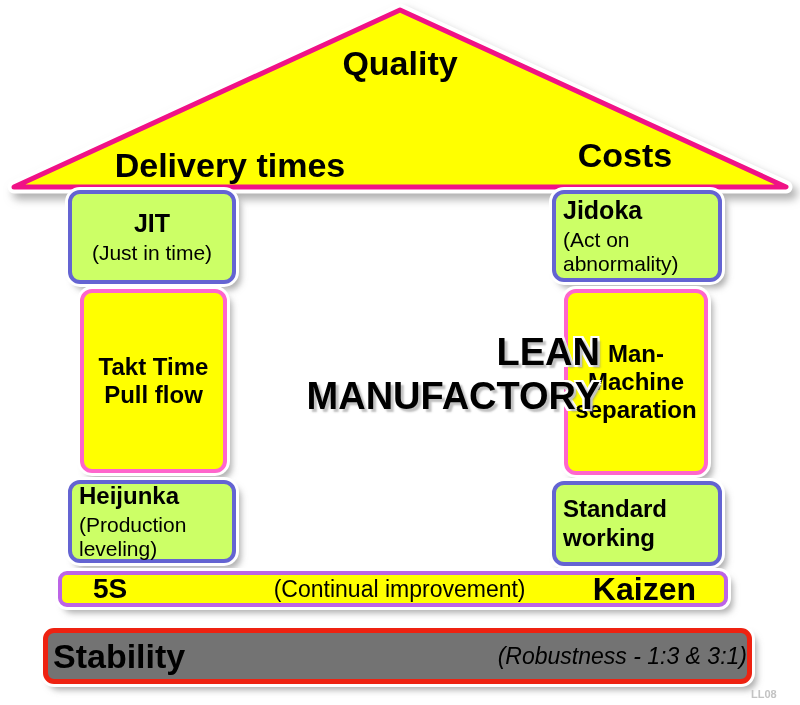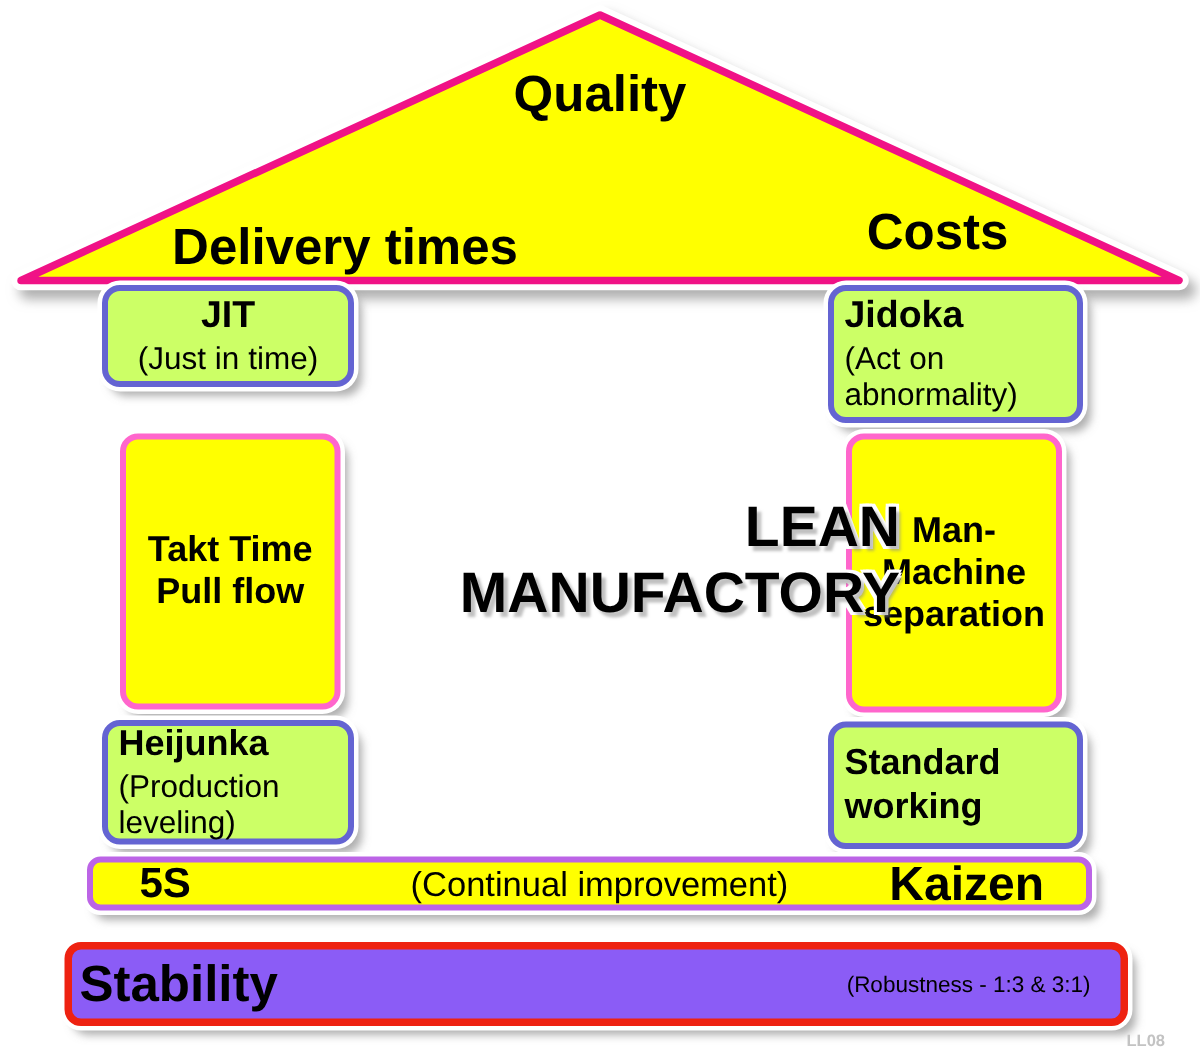--- a/index.html
+++ b/index.html
@@ -19,21 +19,21 @@
     position:absolute;box-sizing:border-box;border-radius:12px;
     display:flex;flex-direction:column;justify-content:center;
     box-shadow:0 0 0 3px #ffffff, 5px 6px 6px rgba(110,110,110,0.55);
   }
   .box.green{background:#CCFF66;border:4px solid #6464D2;}
   .box.yellow{background:#FFFF00;border:4px solid #FF66CC;}
   .box .t{font-weight:bold;font-size:25px;line-height:1.18;}
   .box .s{font-size:21px;line-height:1.15;margin-top:2px;}
   .box.center-text{text-align:center;}
   .box.left-text{text-align:left;padding-left:7px;padding-right:2px;}
-  .jit{left:68px;top:190px;width:168px;height:68px;}
+  .jit{left:68px;top:190px;width:168px;height:94px;}
   .takt{left:80px;top:289px;width:147px;height:184px;}
   .takt .t{font-size:24px;}
   .heijunka{left:68px;top:480px;width:168px;height:83px;}
   .heijunka .t{font-size:24px;}
   .jidoka{left:552px;top:190px;width:170px;height:92px;}
   .manmachine{left:564px;top:289px;width:144px;height:186px;}
   .manmachine .t{font-size:24px;}
   .standard{left:552px;top:481px;width:170px;height:85px;}
   .standard .t{font-size:24px;}
   
@@ -51,24 +51,24 @@
   }
   .bar.five-s{
     left:58px;top:571px;width:670px;height:36px;border-radius:9px;
     background:#FFFF00;border:4px solid #BC64E6;
   }
   .five-s .lbl-5s{font-weight:bold;font-size:28px;margin-left:31px;}
   .five-s .lbl-cont{position:absolute;left:51%;transform:translateX(-50%);font-size:23px;}
   .five-s .lbl-kaizen{font-weight:bold;font-size:32px;margin-left:auto;margin-right:28px;}
   .bar.stability{
     left:43px;top:628px;width:709px;height:56px;border-radius:11px;
-    background:#8b5cf6;border:5px solid #EE2211;
+    background:#737373;border:5px solid #EE2211;
   }
   .stability .lbl-stab{font-weight:bold;font-size:34px;margin-left:5px;}
-  .stability .lbl-rob{font-size:15px;margin-left:auto;margin-right:20px;}
+  .stability .lbl-rob{font-size:23px;margin-left:auto;margin-right:0;font-style:italic;}
   .watermark{position:absolute;left:751px;top:668px;font-size:11px;font-weight:bold;color:#c3c3c3;margin-top:20px;}
 </style>
 </head>
 <body>
 
 <div class="canvas">
 
   <svg class="roof-svg" width="800" height="200" viewBox="0 0 800 200">
     <polygon points="400,10 786,187 14,187" fill="#FFFF00" stroke="#FFFFFF" stroke-width="13" stroke-linejoin="round"></polygon>
     <polygon points="400,10 786,187 14,187" fill="#FFFF00" stroke="#F01286" stroke-width="5" stroke-linejoin="round"></polygon>

